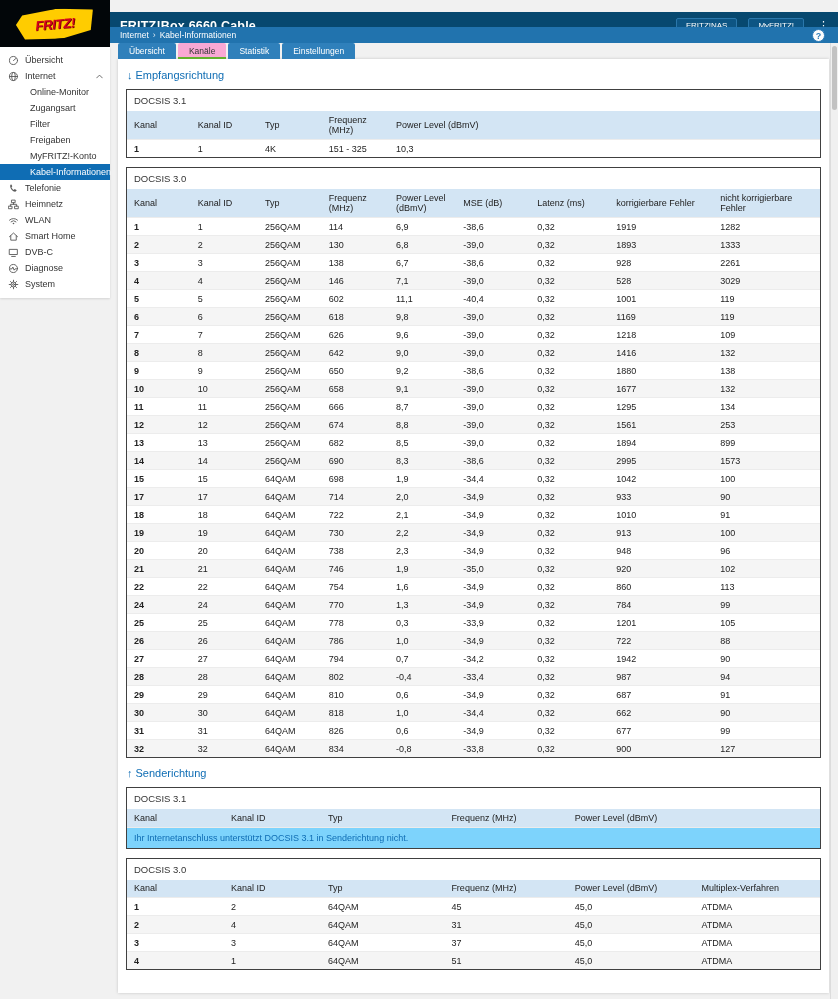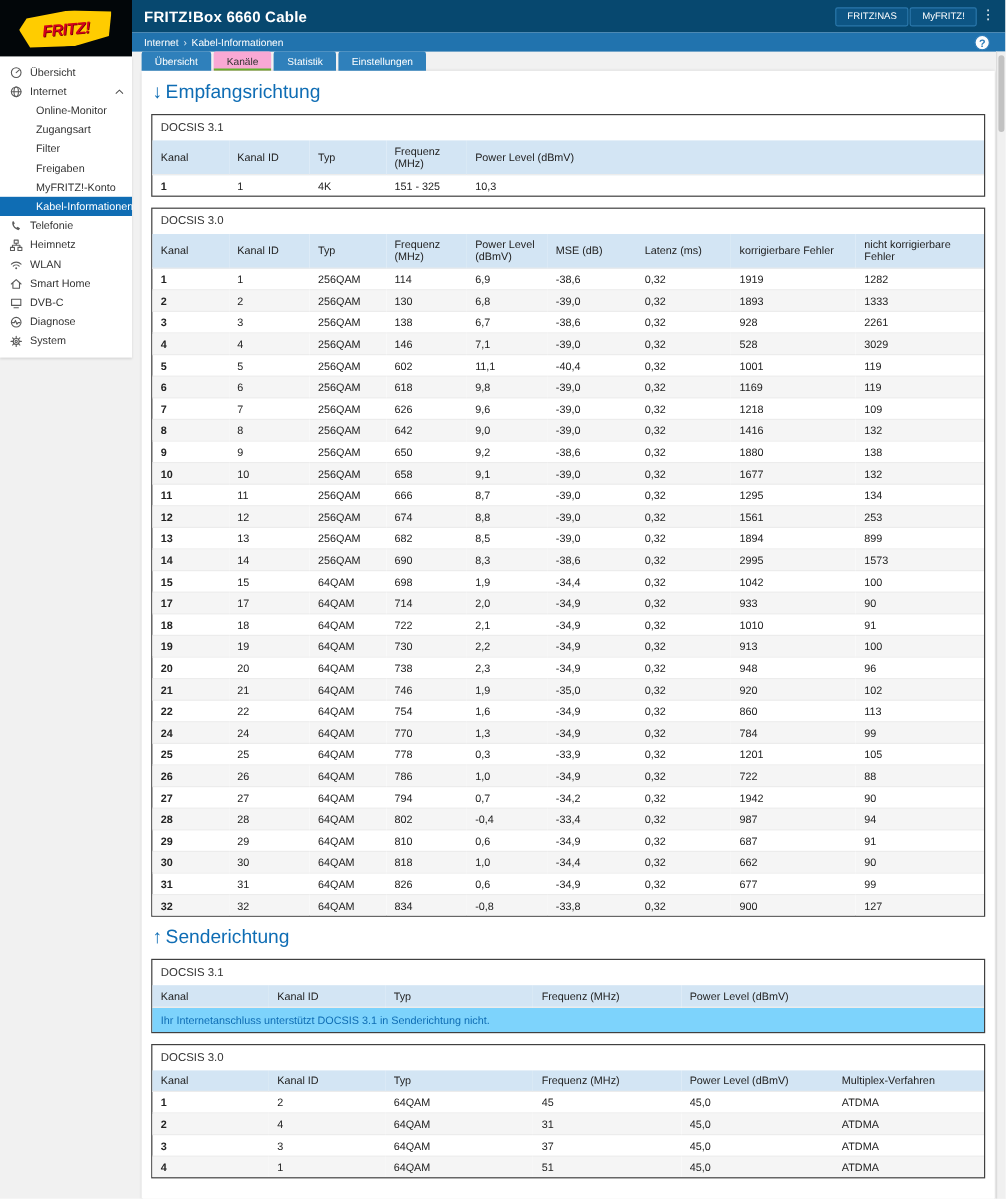--- a/index.html
+++ b/index.html
@@ -1,22 +1,22 @@
 <!DOCTYPE html>
 <html><head>
 <meta charset="utf-8">
 <style>
   *{margin:0;padding:0;box-sizing:border-box;}
   html,body{font-family:"Liberation Sans","DejaVu Sans",sans-serif;}
   .page{position:relative;width:838px;height:999px;background:#f1f1f1;overflow:hidden;}
 
   
-  .topbar{position:absolute;top:0;left:0;right:0;height:27px;background:#07486f;display:flex;align-items:center;padding-left:120px;}
+  .topbar{position:absolute;top:12px;left:0;right:0;height:27px;background:#07486f;display:flex;align-items:center;padding-left:120px;}
   .app-title{color:#fff;font-size:12.5px;font-weight:bold;letter-spacing:.2px;}
-  .top-right{margin-left:auto;display:flex;align-items:center;gap:1px;padding-right:6px;}
+  .top-right{margin-left:auto;display:flex;align-items:center;gap:11px;padding-right:6px;}
   .top-btn{background:#0d5584;border:1px solid #2a77ab;border-radius:2px;color:#fff;font-size:8px;padding:2.5px 9px;cursor:pointer;text-decoration:none;}
   .kebab{color:#fff;font-size:11px;padding:0 3px;cursor:pointer;line-height:11px;}
   .crumbbar{position:absolute;top:27px;left:0;right:0;height:16px;background:#2173ae;display:flex;align-items:center;padding-left:120px;color:#fff;font-size:8.5px;gap:4px;}
   .crumbbar .crumb-link{cursor:pointer;}
   .crumbbar .sep{opacity:.85;}
 
   
   .logo{position:absolute;top:0;left:0;width:110px;height:47px;background:#020609;display:flex;align-items:center;justify-content:center;z-index:5;cursor:pointer;}
   .logo-shape{width:78px;height:30px;background:#ffcc00;clip-path:polygon(0% 42%,9% 12%,54% 0%,100% 13%,95% 80%,58% 100%,10% 93%);transform:rotate(-5deg);display:flex;align-items:center;justify-content:center;}
   .logo-shape span{color:#d4001c;font-style:italic;font-weight:bold;font-size:13.5px;letter-spacing:-.5px;text-shadow:.6px .6px 0 #6b0000;}
@@ -39,21 +39,21 @@
   .help{position:absolute;top:29px;right:13px;width:13px;height:13px;border-radius:50%;border:1px solid #2e7cb8;background:#fdfdfd;color:#2e7cb8;font-size:9px;font-weight:bold;display:flex;align-items:center;justify-content:center;cursor:pointer;z-index:6;}
   .scroll-track{position:absolute;top:43px;right:0;bottom:0;width:8px;background:#f0f0f0;border-left:1px solid #dcdcdc;cursor:pointer;}
   .scroll-thumb{position:absolute;top:3px;right:1px;width:5px;height:64px;background:#c2c2c2;border-radius:3px;cursor:pointer;}
 
   
   .content{position:absolute;top:43px;left:118px;right:9px;}
   .tabs{display:flex;gap:2px;height:16px;}
   .tab{background:#2f80bb;color:#fff;font-size:8.5px;padding:3.5px 11px;border-radius:2px 2px 0 0;cursor:pointer;line-height:9px;}
   .tab.active{background:#f9a8d4;color:#333;box-shadow:inset 0 -2px 0 #63b12d;}
   .card{background:#fff;box-shadow:0 0 3px rgba(0,0,0,.18);padding:7px 8px 14px;}
-  .sec-title{color:#0f6db4;font-size:16px;margin:3px 1px 8px;}
+  .sec-title{color:#0f6db4;font-size:11px;margin:3px 1px 8px;}
   .sec-title .arrow{margin-right:3px;}
 
   
   .tbl{border:1px solid #404040;margin-bottom:9px;background:#fff;}
   .tbl-label{font-size:9.5px;color:#333;padding:5px 7px;}
   table{width:100%;border-collapse:collapse;table-layout:fixed;}
   th{background:#d3e5f4;font-weight:normal;text-align:left;font-size:9px;color:#222;padding:3.5px 7px;line-height:10.5px;}
   td{font-size:9px;color:#222;padding:3.5px 7px;line-height:10px;overflow:hidden;white-space:nowrap;}
   tbody tr{border-top:1px solid #ececec;}
   tbody tr:nth-child(even){background:#f5f5f5;}

